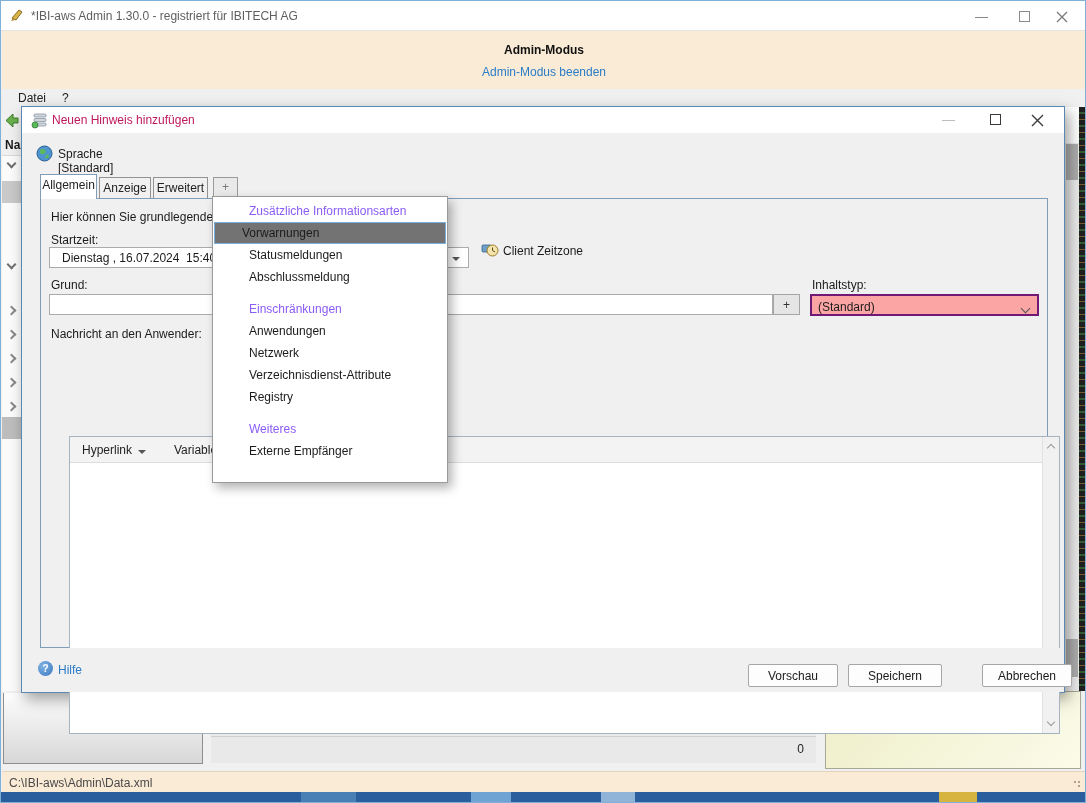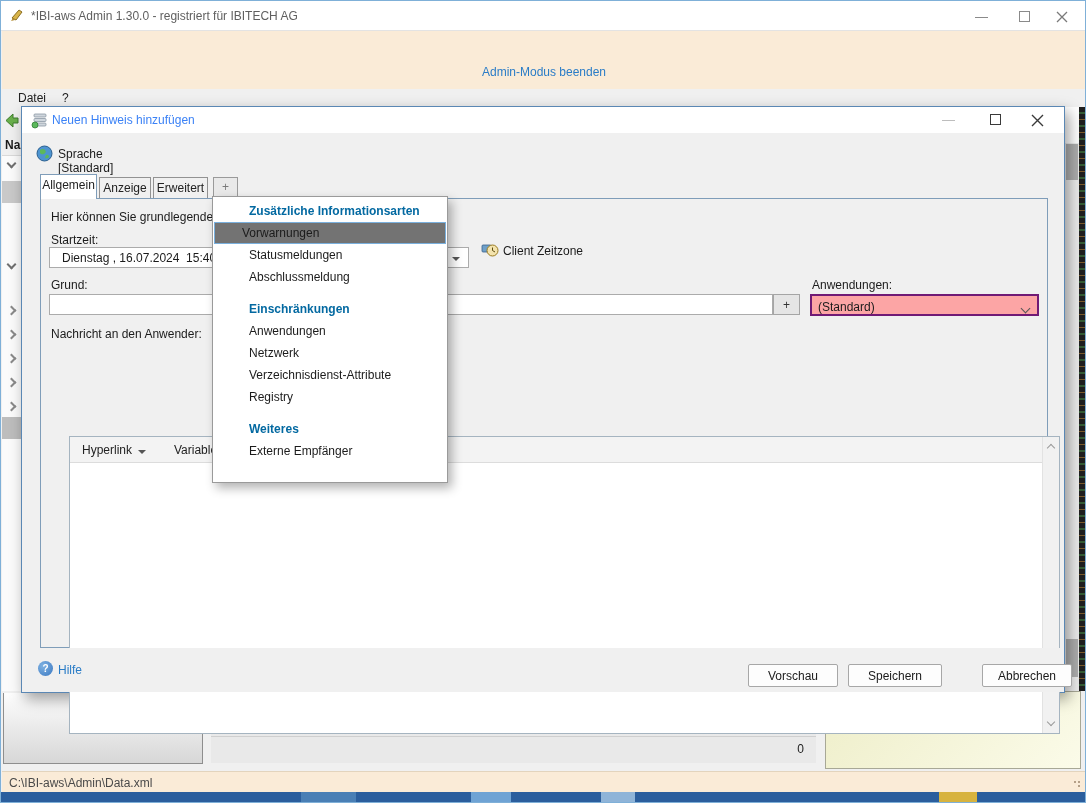--- a/index.html
+++ b/index.html
@@ -41,21 +41,21 @@
   .grip { position:absolute; right:4px; top:8px; width:9px; height:9px;
     background:radial-gradient(circle at 2px 2px,#b5a088 1px,transparent 1.5px),
                radial-gradient(circle at 6px 2px,#b5a088 1px,transparent 1.5px),
                radial-gradient(circle at 6px 6px,#b5a088 1px,transparent 1.5px); }
   .taskbar { left:0; top:791px; width:1086px; height:12px; background:#2b5e9d; }
   .taskbar i { position:absolute; top:0; height:12px; display:block; }
 
   
   .dialog { left:20px; top:105px; width:1044px; height:587px; background:#f0f0f0; border:1px solid #5a87b4; box-shadow:4px 6px 14px rgba(0,0,0,.38); }
   .dtitle { position:absolute; left:0; top:0; width:100%; height:26px; background:#fff; }
-  .dtitle .dt { position:absolute; left:30px; top:6px; color:#3b82f6; }
+  .dtitle .dt { position:absolute; left:30px; top:6px; color:#be185d; }
   .dwinbtn { position:absolute; top:4px; width:32px; height:18px; }
   .langrow { position:absolute; left:14px; top:38px; }
   .langrow .lbl { position:absolute; left:22px; top:2px; }
 
   .tab { position:absolute; top:70px; height:21px; background:#f0f0f0; border:1px solid #929292; border-bottom:none; text-align:center; padding-top:3px; color:#222; }
   .tab.active { top:67px; height:25px; background:#fff; border-color:#7f9db9; z-index:3; }
   .plustab { position:absolute; top:70px; height:20px; width:25px; background:#e9e9e9; border:1px solid #9a9a9a; color:#7a7a7a; text-align:center; padding-top:2px; }
   .tabbody { position:absolute; left:18px; top:91px; width:1008px; height:450px; border:1px solid #7f9db9; background:#f0f0f0; }
 
   .field { position:absolute; background:#fff; border:1px solid #ababab; }
@@ -74,21 +74,21 @@
   .echev { position:absolute; left:5px; width:6px; height:6px; border-right:1px solid #9a9a9a; border-bottom:1px solid #9a9a9a; }
 
   .dfooter { position:absolute; left:0; bottom:0; width:100%; height:44px; background:#f0f0f0; }
   .helpicon { position:absolute; left:16px; top:13px; width:15px; height:15px; border-radius:50%; background:radial-gradient(circle at 5px 5px,#7fb2e2,#3a78c2); color:#fff; font-size:10px; font-weight:bold; text-align:center; line-height:15px; }
   .helplink { position:absolute; left:36px; top:15px; color:#2a7cc7; }
   .btn { position:absolute; top:16px; height:23px; background:#fdfdfd; border:1px solid #a7a7a7; border-radius:2px; text-align:center; padding-top:4px; color:#1b1b1b; }
 
   
   .menu { left:211px; top:195px; width:236px; height:287px; background:#fff; border:1px solid #9a9a9a; box-shadow:4px 5px 10px rgba(0,0,0,.30); padding-top:3px; z-index:10; }
   .mrow { height:22px; line-height:22px; padding-left:36px; color:#1b1b1b; }
-  .mhead { font-weight:bold; color:#0369a1; }
+  .mhead { font-weight:normal; color:#8b5cf6; }
   .msel { background:#737373; border:1px solid #7ab0dd; margin:0 1px; line-height:20px; height:22px;padding-left:27px; }
   .mgap { height:10px; }
 
   .pre { white-space:pre; }
   svg { display:block; }
 </style>
 </head>
 <body>
 
 <div class="screen">
@@ -108,20 +108,21 @@
         <span class="maxbox"></span>
       </span>
     <span class="winbtn" style="right:8px;">
       <svg width="34" height="18" viewBox="0 0 34 18">
           <path d="M12 4 L22 14 M22 4 L12 14" stroke="#7a7a7a" stroke-width="1.3"></path>
         </svg>
     </span>
   </div>
 
   <div class="abs banner">
+    <div class="bt">Admin-Modus</div>
     <div class="bl">Admin-Modus beenden</div>
   </div>
 
   <div class="abs menubar">
     <span style="left:16px;">Datei</span>
     <span style="left:60px;">?</span>
   </div>
 
   <div class="abs leftstrip">
     <span class="abs" style="left:1px;top:5px;">
@@ -225,21 +226,21 @@
         </svg>
       </span>
       <span class="abs" style="left:462px;top:45px;">Client Zeitzone</span>
 
       <span class="abs" style="left:10px;top:79px;">Grund:</span>
       <span class="field" style="left:8px;top:95px;width:724px;height:21px;">
         <span class="abs" style="left:5px;top:3px;"></span>
       </span>
       <span class="plusbtn" style="left:732px;top:95px;width:27px;height:21px;">+</span>
 
-      <span class="abs" style="left:771px;top:79px;">Anwendungen:</span>
+      <span class="abs" style="left:771px;top:79px;">Inhaltstyp:</span>
       <span class="combo" style="left:769px;top:95px;width:229px;height:22px;">
         <span class="val">(Standard)</span>
         <span class="ctri"></span>
       </span>
 
       <span class="abs" style="left:10px;top:128px;">Nachricht an den Anwender:</span>
       <div class="editor">
         <div class="etoolbar">
           <span class="etool" style="left:12px;"><span>Hyperlink</span><span class="etri"></span></span>
           <span class="etool" style="left:104px;"><span>Variable</span><span class="etri"></span></span>

